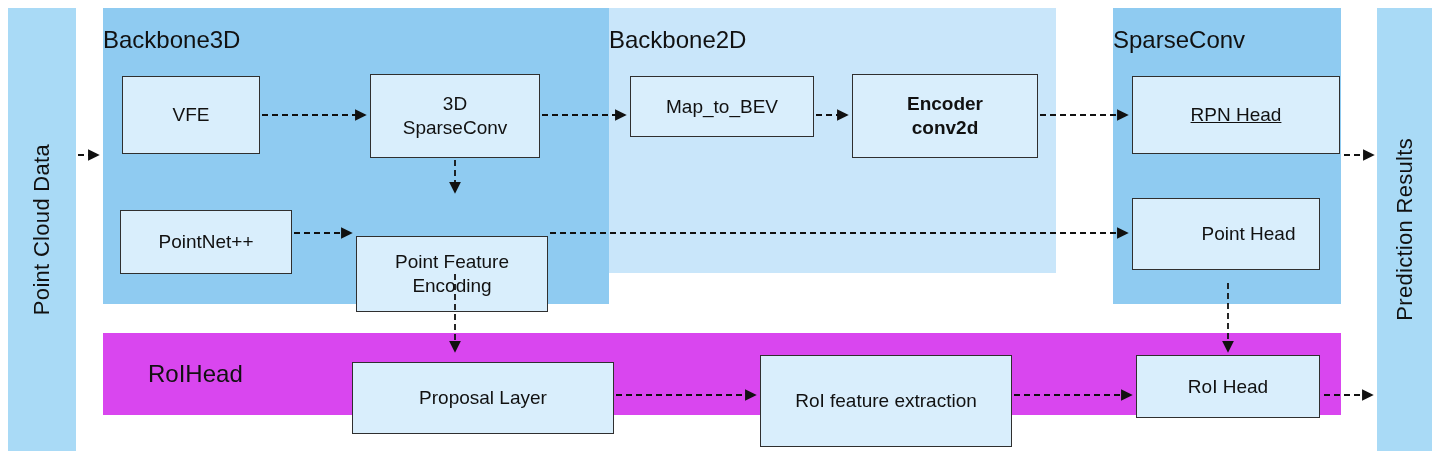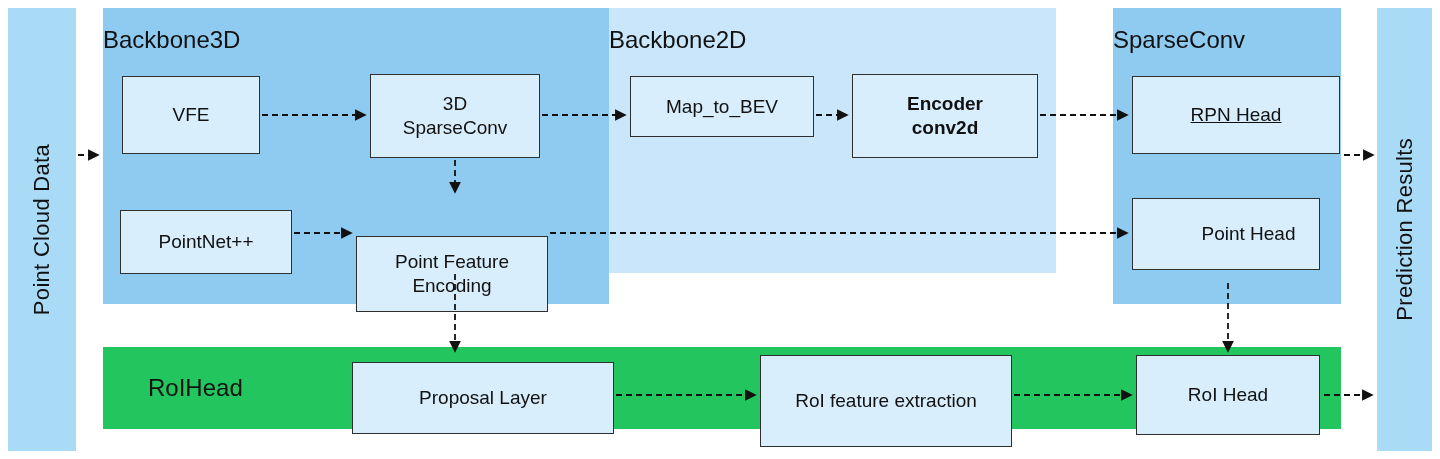--- a/index.html
+++ b/index.html
@@ -39,21 +39,21 @@
     position: absolute;
     top: 18px;
     left: 0;
     width: 100%;
     text-align: left;
     font-size: 24px;
   }
   .backbone3d { left: 103px; top: 8px; width: 506px; height: 296px; background: #8fcbf1; }
   .backbone2d { left: 609px; top: 8px; width: 447px; height: 265px; background: #c9e6fa; }
   .densehead  { left: 1113px; top: 8px; width: 228px; height: 296px; background: #8fcbf1; }
-  .roihead    { left: 103px; top: 347px; width: 1238px; height: 82px; background: #22c55e; }
+  .roihead    { left: 103px; top: 333px; width: 1238px; height: 82px; background: #d946ef; }
   .roihead-title {
     position: absolute;
     left: 45px;
     top: 0;
     height: 100%;
     display: flex;
     align-items: center;
     font-size: 24px;
   }
   .node {
@@ -73,21 +73,21 @@
   .n-vfe        { left: 122px;  top: 76px;  width: 138px; height: 78px; }
   .n-sparse     { left: 370px;  top: 74px;  width: 170px; height: 84px; }
   .n-pointnet   { left: 120px;  top: 210px; width: 172px; height: 64px; }
   .n-pfe        { left: 356px;  top: 196px; width: 192px; height: 76px; margin-top: 40px; }
   .n-mapbev     { left: 630px;  top: 76px;  width: 184px; height: 61px; }
   .n-encoder    { left: 852px;  top: 74px;  width: 186px; height: 84px; font-weight: bold; }
   .n-rpn        { left: 1132px; top: 76px;  width: 208px; height: 78px; text-decoration: underline; }
   .n-pointhead  { left: 1132px; top: 198px; width: 188px; height: 72px; padding-left: 45px; }
   .n-proposal   { left: 352px;  top: 362px; width: 262px; height: 72px; }
   .n-roifeat    { left: 760px;  top: 355px; width: 252px; height: 92px; }
-  .n-roihead    { left: 1136px; top: 355px; width: 184px; height: 80px; }
+  .n-roihead    { left: 1136px; top: 355px; width: 184px; height: 63px; }
   .arrows {
     position: absolute;
     left: 0;
     top: 0;
     width: 1440px;
     height: 459px;
     pointer-events: none;
   }
 </style>
 </head>

